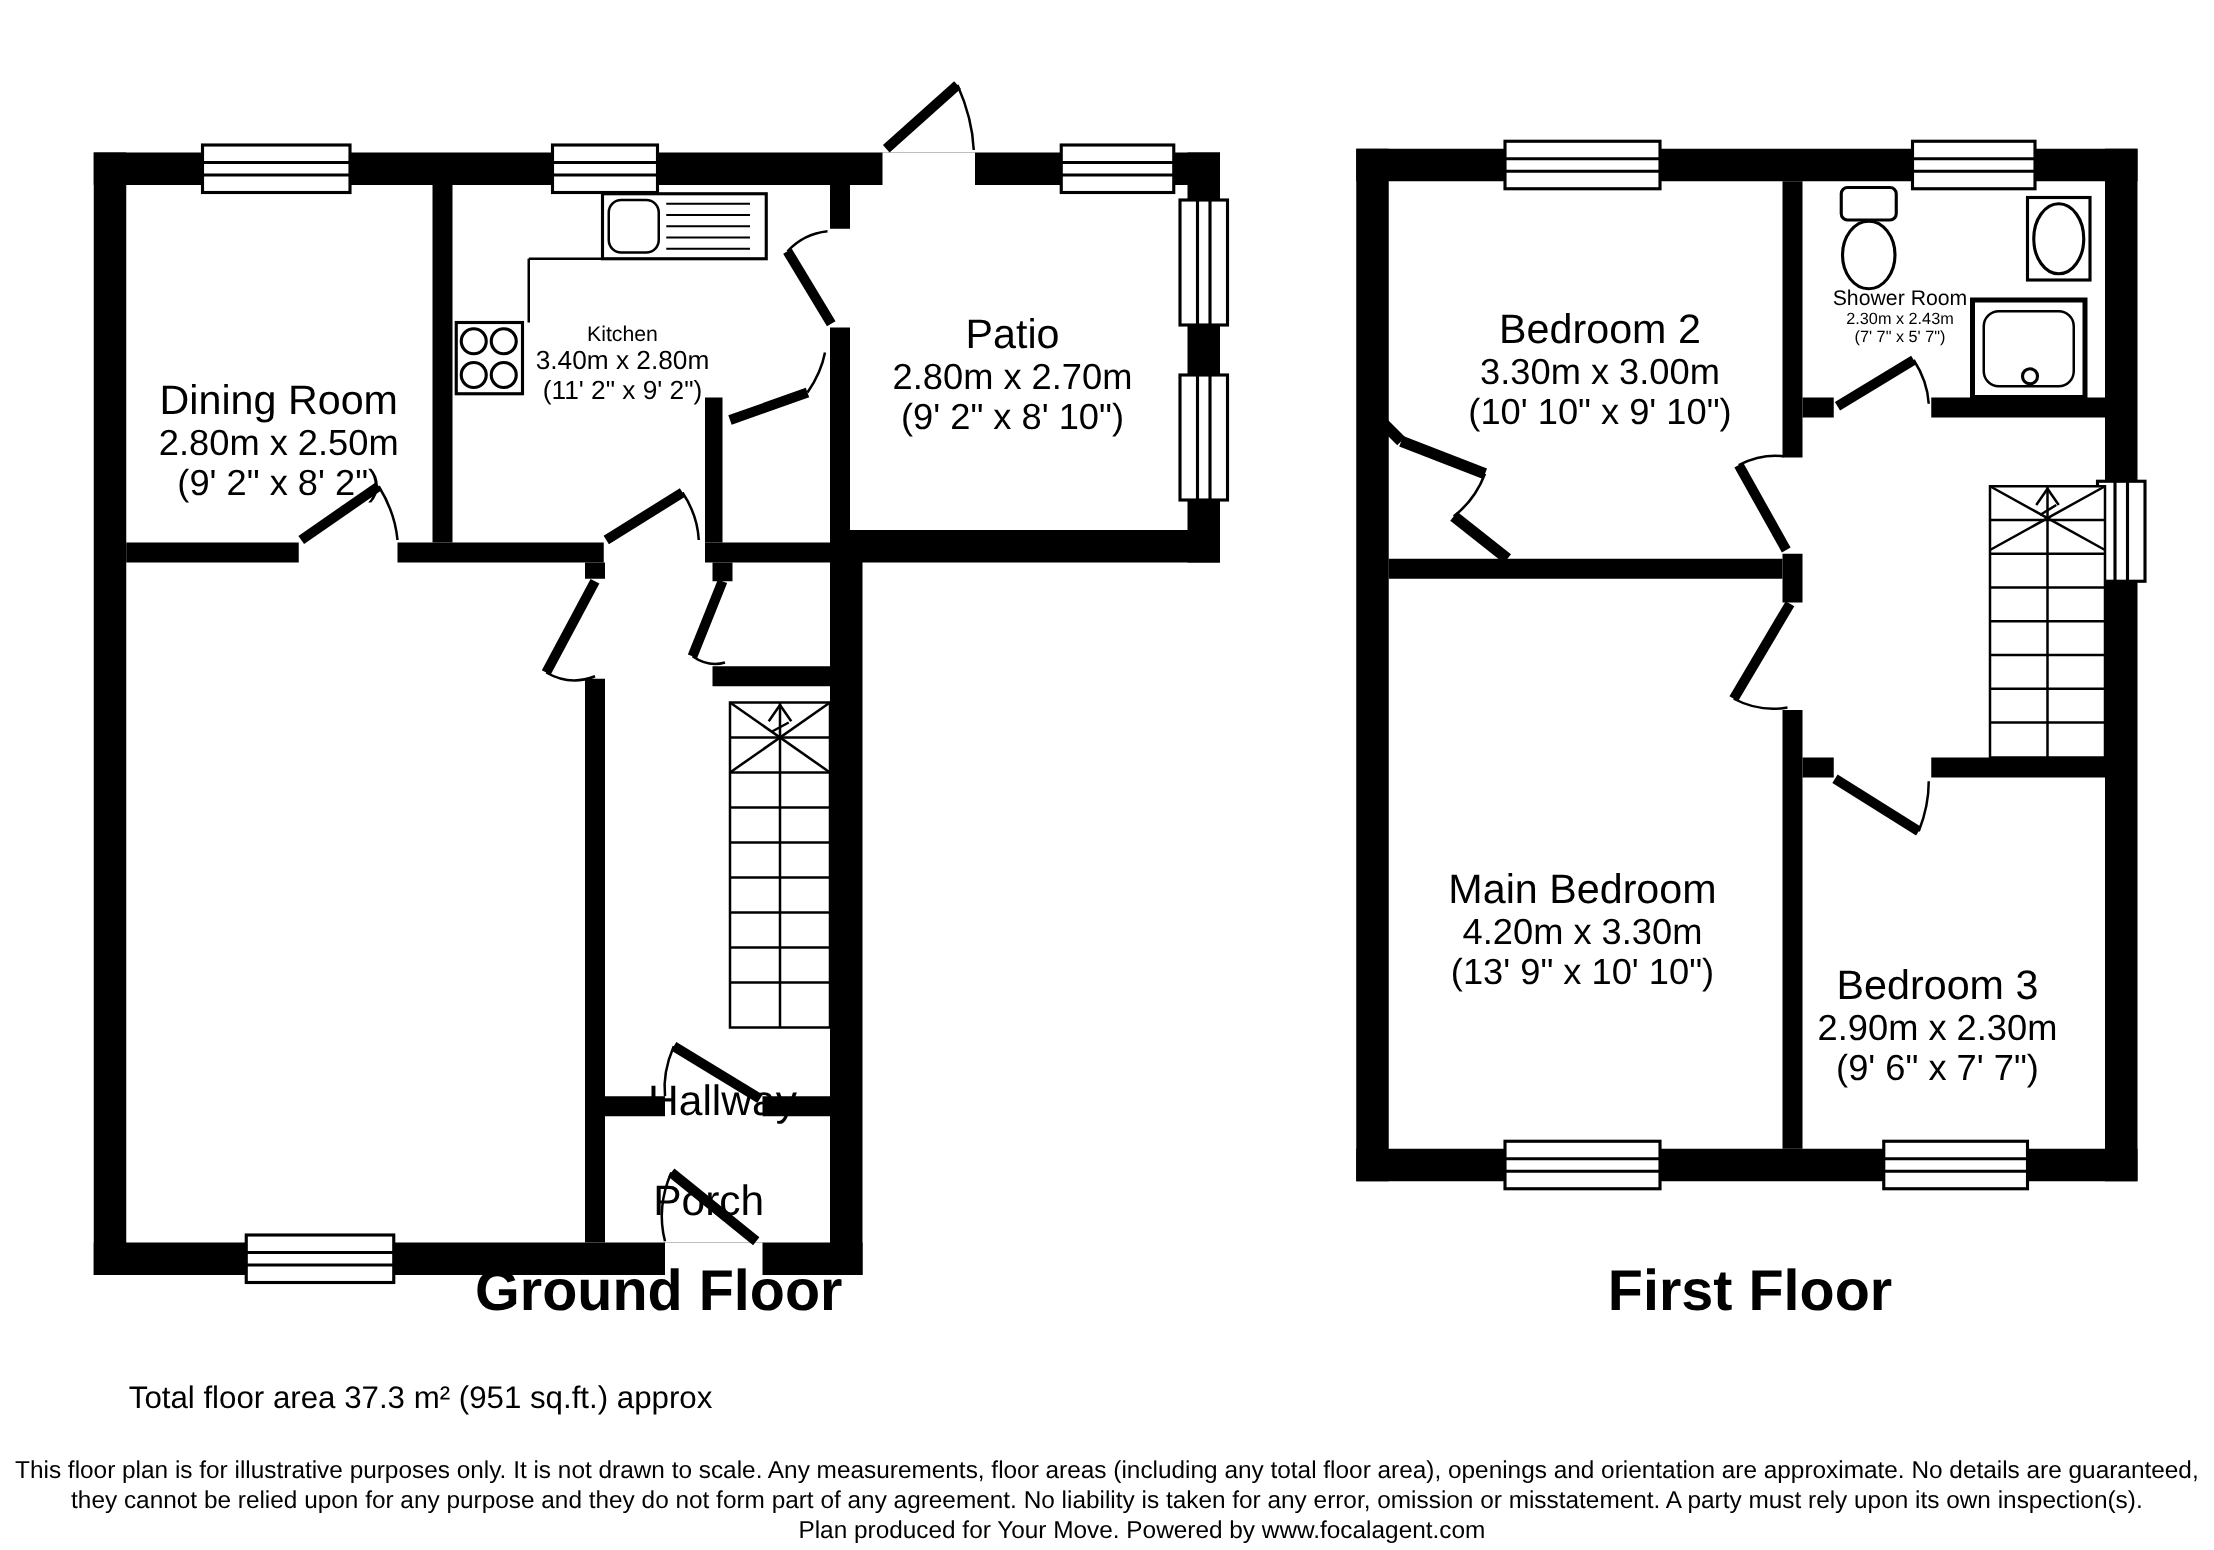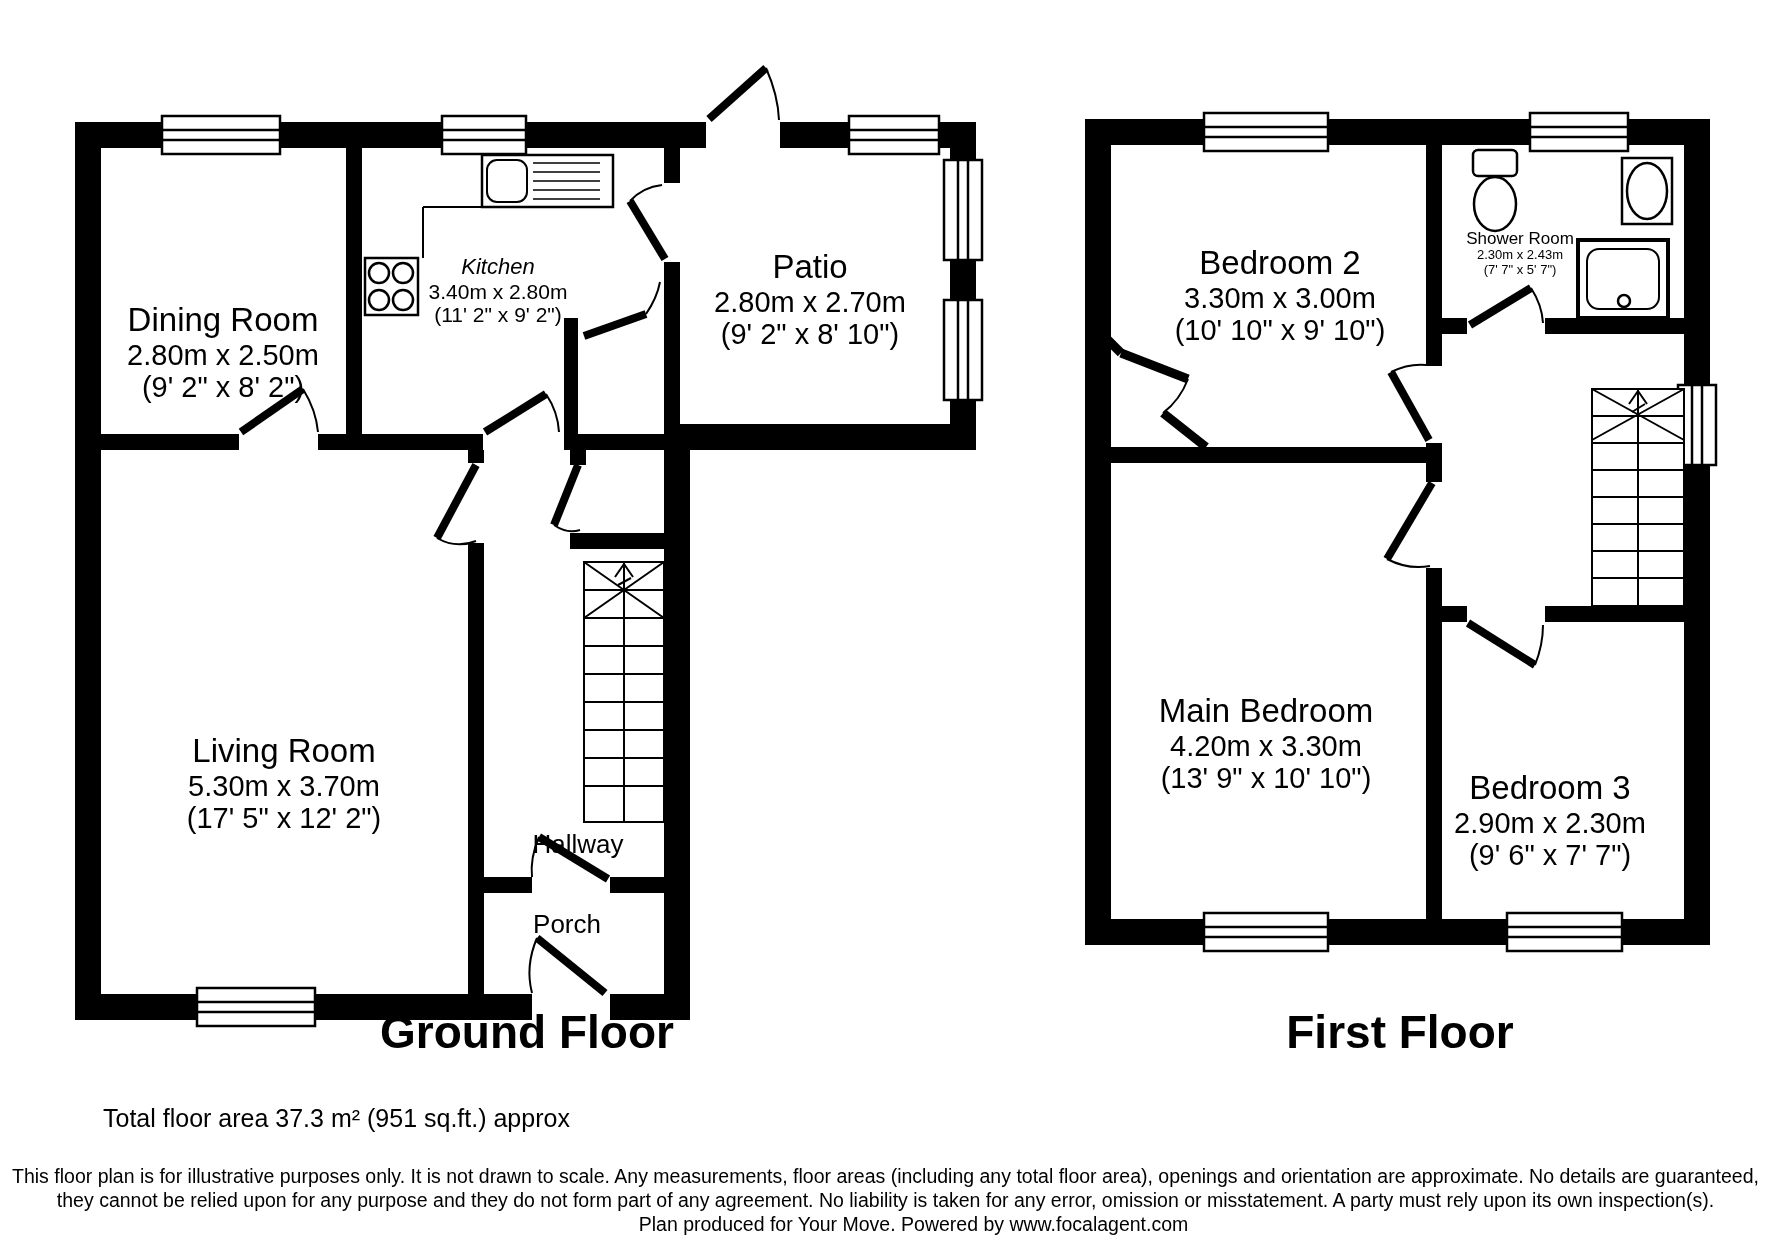--- a/index.html
+++ b/index.html
@@ -3,25 +3,25 @@
 <meta charset="utf-8">
 <style>
   html,body{margin:0;padding:0;background:#fff;}
   #page{position:relative;width:1771px;height:1240px;background:#fff;overflow:hidden;
         font-family:"Liberation Sans",sans-serif;color:#000;}
   svg{position:absolute;left:0;top:0;}
   .room-label{position:absolute;transform:translate(-50%,-50%);text-align:center;
               white-space:nowrap;line-height:1.12;color:#000;}
   .rn{font-size:33px;}
   .rd{font-size:29px;}
-  .rn-sm{font-size:22px;font-style:italic;}
+  .rn-sm{font-size:17px;}
   .rd-sm{font-size:21px;}
   .rn-xs{font-size:17px;}
   .rd-xs{font-size:13px;}
-  .hall{font-size:26px;}
+  .hall{font-size:34px;margin-top:36px;}
   .floor-title{position:absolute;transform:translate(-50%,-50%);font-size:46px;font-weight:bold;white-space:nowrap;}
   .total{position:absolute;font-size:25px;}
   .disc{position:absolute;width:100%;text-align:center;font-size:19.5px;line-height:24px;}
 </style>
 </head>
 <body>
 
 <div id="page">
 
 <svg width="1771" height="1240" viewBox="0 0 1771 1240">
@@ -270,25 +270,20 @@
   <div class="room-label" style="left:498px;top:291px;">
     <div class="rn-sm">Kitchen</div>
     <div class="rd-sm">3.40m x 2.80m</div>
     <div class="rd-sm">(11' 2" x 9' 2")</div>
   </div>
   <div class="room-label" style="left:810px;top:300px;">
     <div class="rn">Patio</div>
     <div class="rd">2.80m x 2.70m</div>
     <div class="rd">(9' 2" x 8' 10")</div>
   </div>
-  <div class="room-label" style="left:284px;top:784px;">
-    <div class="rn">Living Room</div>
-    <div class="rd">5.30m x 3.70m</div>
-    <div class="rd">(17' 5" x 12' 2")</div>
-  </div>
   <div class="room-label hall" style="left:578px;top:845px;">
     <div>Hallway</div>
   </div>
   <div class="room-label hall" style="left:567px;top:925px;">
     <div>Porch</div>
   </div>
 
   <div class="room-label" style="left:1280px;top:296px;">
     <div class="rn">Bedroom 2</div>
     <div class="rd">3.30m x 3.00m</div>

